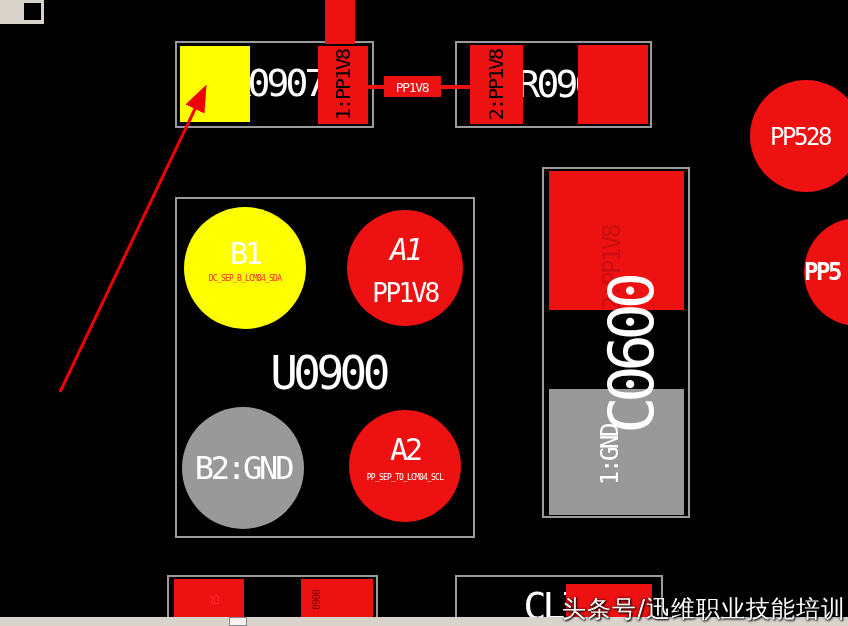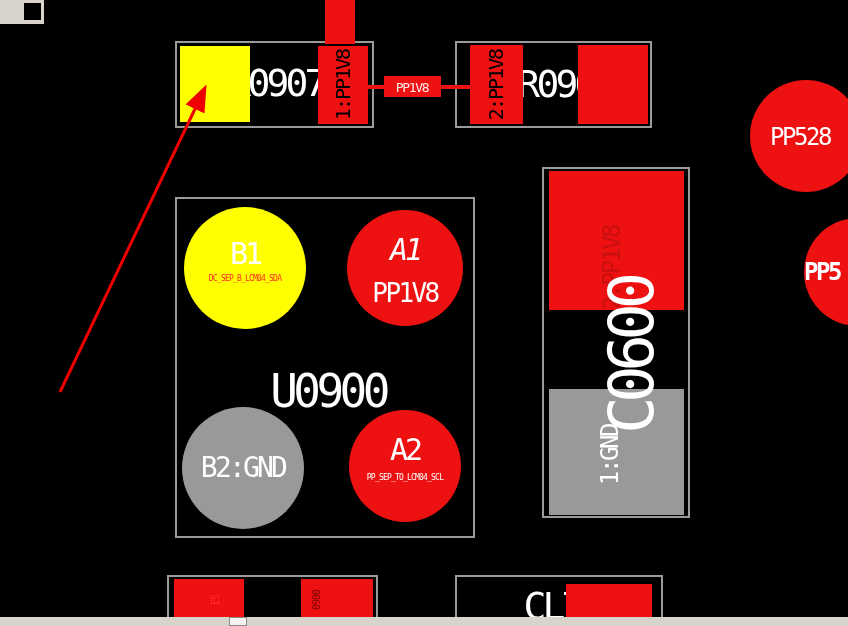--- a/index.html
+++ b/index.html
@@ -7,21 +7,21 @@
          font-family:"DejaVu Sans Mono",monospace;color:#fff;}
   .comp{position:absolute;border:2px solid #9b9b9b;box-sizing:border-box;background:#000;}
   .pad{position:absolute;}
   .red{background:#ee1111;}
   .yellow{background:#ffff00;}
   .graypad{background:#999999;}
   .ctext{position:absolute;transform:translate(-50%,-50%);white-space:nowrap;line-height:1;letter-spacing:-0.1em;}
   .vtext{position:absolute;transform:translate(-50%,-50%) rotate(-90deg);white-space:nowrap;line-height:1;letter-spacing:-0.1em;}
   .z1{z-index:1}.z2{z-index:2}.z3{z-index:3}
   .f10{font-size:10px}.f13{font-size:13px}.f20{font-size:20px}.f24{font-size:24px}
-  .f26{font-size:26px}.f28{font-size:28px}.f30{font-size:30px}.f36{font-size:24px}
+  .f26{font-size:26px}.f28{font-size:32px}.f30{font-size:30px}.f36{font-size:24px}
   .f38{font-size:38px}.f46{font-size:46px}.f62{font-size:62px}.f8{font-size:8px}
   .circle{position:absolute;border-radius:50%;}
   .trace{position:absolute;background:#ee1111;}
   .netbox{position:absolute;background:#ee1111;}
   .redtxt{color:#ff2a2a;}
   .darkred{color:#8d0000;}
   .blacktxt{color:#000;}
   .watermark{position:absolute;right:2px;top:593px;font-family:"DejaVu Sans",sans-serif;
              font-size:24px;color:#fff;text-shadow:1px 1px 2px #000,0 0 3px #000;z-index:20;letter-spacing:1px;}
   .sb-track{position:absolute;left:0;top:617px;width:848px;height:9px;background:#d8d4cc;z-index:15;}
@@ -59,21 +59,21 @@
 
   <div class="comp" style="left:175px;top:181px;width:300px;height:341px;margin-top:16px;">
     <div class="circle yellow" style="left:7px;top:8px;width:122px;height:122px;"></div>
     <div class="ctext f30" style="left:68px;top:55px;">B1</div>
     <div class="ctext f8 redtxt" style="left:68px;top:80px;">DC_SEP_B_LCM04_SDA</div>
 
     <div class="circle red" style="left:170px;top:11px;width:116px;height:116px;"></div>
     <div class="ctext f30" style="left:228px;top:51px;font-style:italic;">A1</div>
     <div class="ctext f26" style="left:228px;top:94px;">PP1V8</div>
 
-    <div class="ctext f46" style="left:151px;top:192px;text-align:center;">U0900</div>
+    <div class="ctext f46" style="left:151px;top:174px;text-align:center;">U0900</div>
 
     <div class="circle graypad" style="left:5px;top:208px;width:122px;height:122px;"></div>
     <div class="ctext f28" style="left:66px;top:269px;">B2:GND</div>
 
     <div class="circle red" style="left:172px;top:211px;width:112px;height:112px;"></div>
     <div class="ctext f30" style="left:228px;top:251px;text-align:right;">A2</div>
     <div class="ctext f8" style="left:228px;top:279px;">PP_SEP_TO_LCM04_SCL</div>
   </div>
 
   <div class="comp" style="left:542px;top:167px;width:148px;height:351px;">
@@ -104,19 +104,20 @@
 
   <svg class="arrow" width="848" height="626" viewBox="0 0 848 626">
     <defs>
       <marker id="ah" markerWidth="9" markerHeight="7" refX="7" refY="3.5" orient="auto">
         <path d="M0,0 L9,3.5 L0,7 z" fill="#ee0000"></path>
       </marker>
     </defs>
     <line x1="60" y1="392" x2="204" y2="90" stroke="#ee0000" stroke-width="3" marker-end="url(#ah)"></line>
   </svg>
 
+  <div class="watermark">头条号/迅维职业技能培训</div>
 
   <div class="corner"></div>
   <div class="corner-sq"></div>
   <div class="sb-track"></div>
   <div class="sb-thumb"></div>
 
 </div>
 
 </body></html>

